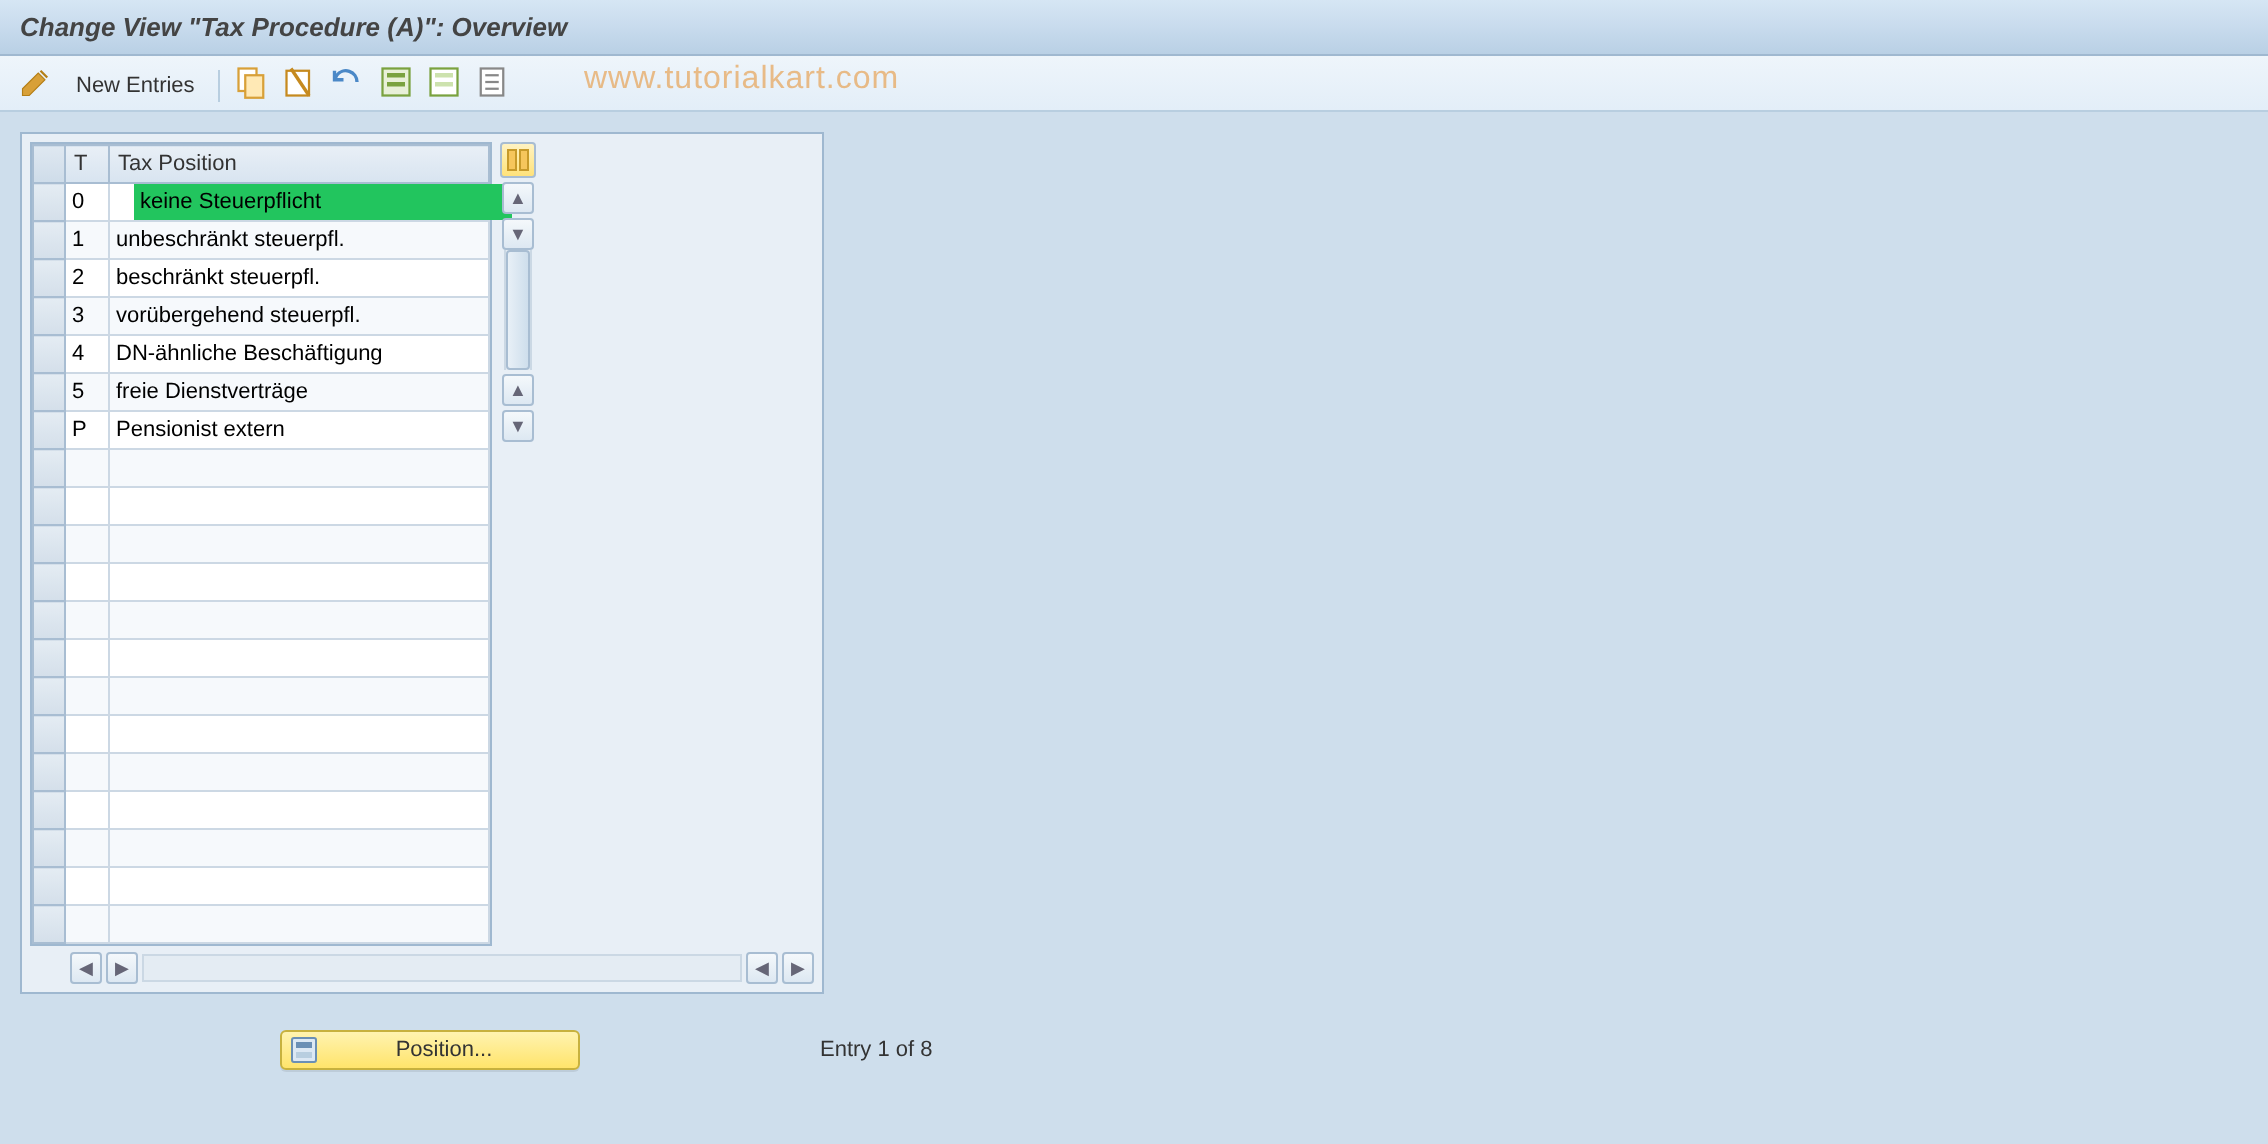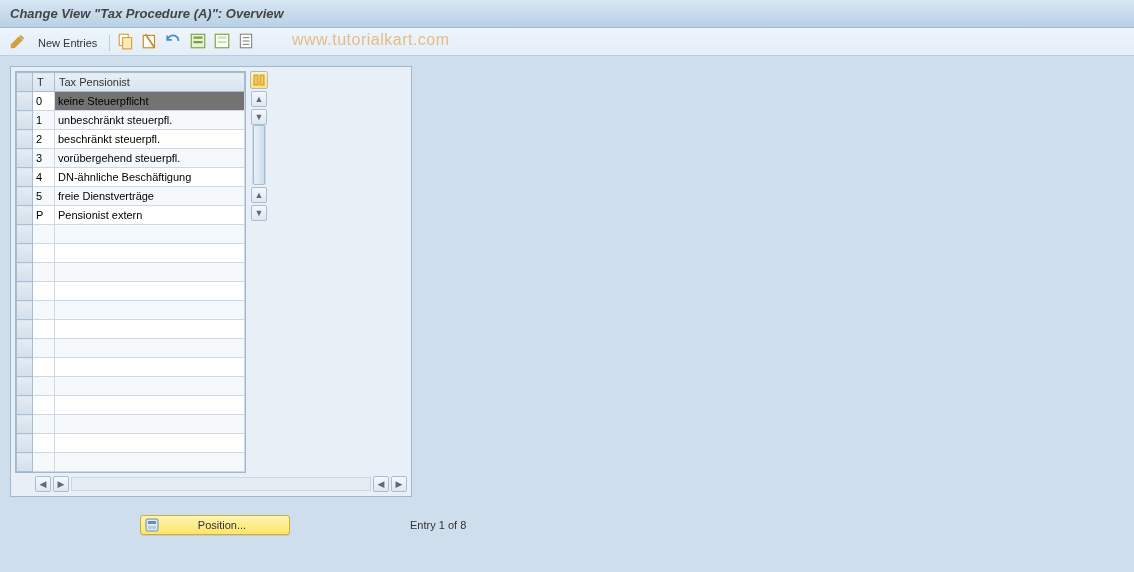--- a/index.html
+++ b/index.html
@@ -110,22 +110,23 @@
   tbody td .cell-input {
     width:100%; height:100%;
     border:none;
     padding:2px 3px;
     font-size:11px;
     font-family:inherit;
     background:transparent;
     outline:none;
   }
   tbody tr.selected td.pcell .cell-input {
-    background:#737373;
+    background:#22c55e;
     color:#000;
+    margin-left:12px;
   }
   
   .right-ctrl { display:flex; flex-direction:column; margin-left:4px; align-items:center;}
   .config-btn {
     width:18px;height:18px;border:1px solid #a8bdd2;border-radius:2px;
     background:linear-gradient(to bottom,#fff3c2,#ffe27a);
     display:flex;align-items:center;justify-content:center;cursor:pointer;
     margin-bottom:2px;
   }
   .config-btn svg{width:12px;height:12px;}
@@ -224,21 +225,21 @@
 
 <div class="content">
   <div class="grid-wrap">
     <div class="grid">
       <div class="table-area">
         <table>
           <thead>
             <tr>
               <th class="selcol"></th>
               <th class="tcol">T</th>
-              <th class="pcol">Tax Pensionist</th>
+              <th class="pcol">Tax Position</th>
             </tr>
           </thead>
           <tbody id="tbody">
               <tr class="selected">
                 <td class="selcell"></td>
                 <td class="tcell"><input class="cell-input" value="0" style="text-align: left;"></td>
                 <td class="pcell"><input class="cell-input" value="keine Steuerpflicht" style=""></td>
               </tr>
               <tr>
                 <td class="selcell"></td>

